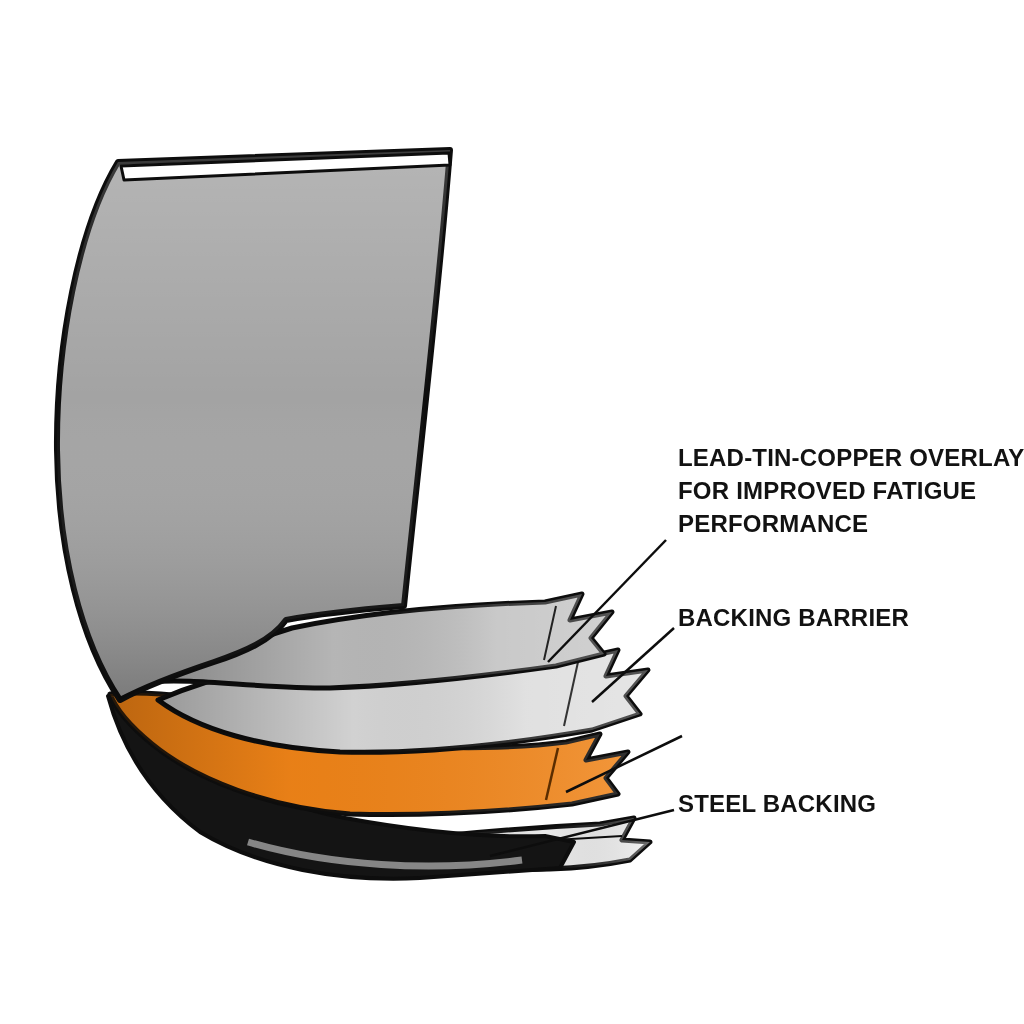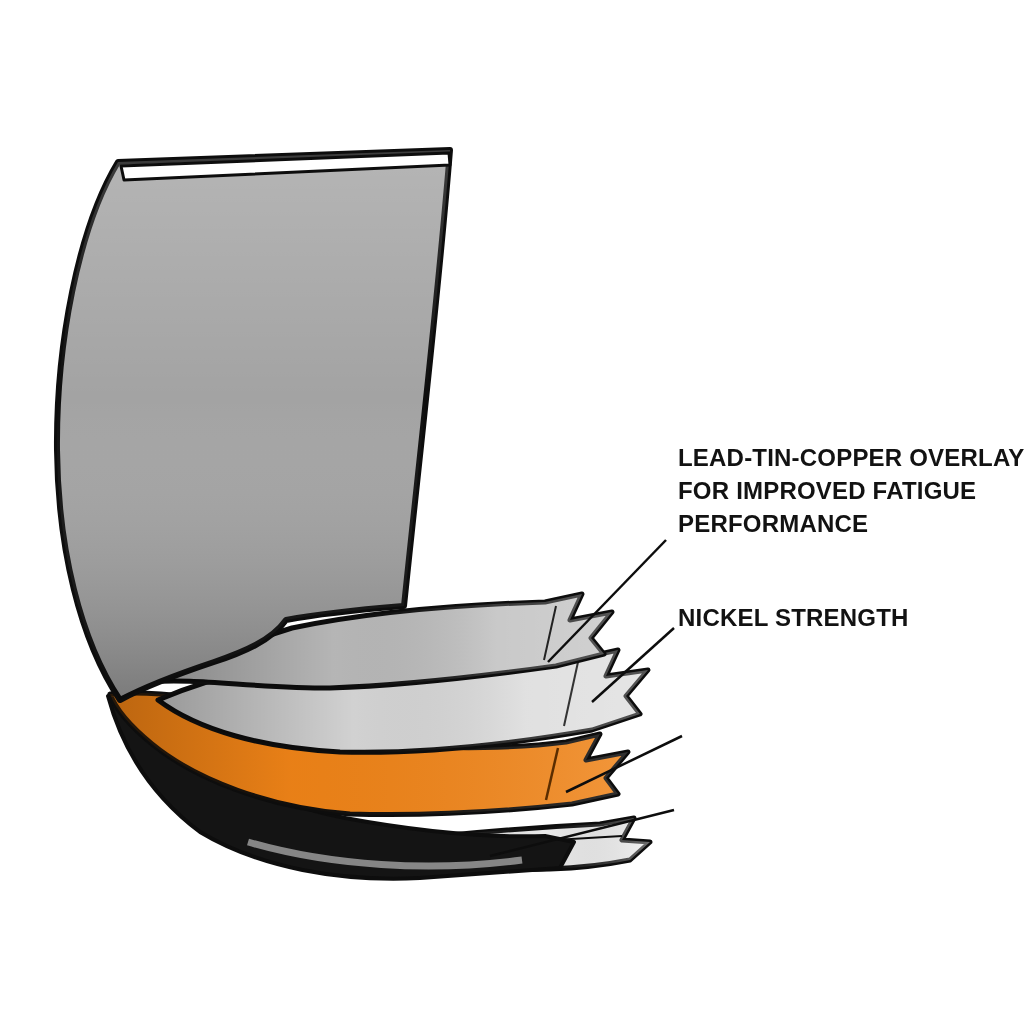--- a/index.html
+++ b/index.html
@@ -102,17 +102,18 @@
     <path d="M 666 540 L 548 662" fill="none" stroke="var(--outline-black)" stroke-width="2.5"></path>
     <path d="M 674 628 L 592 702" fill="none" stroke="var(--outline-black)" stroke-width="2.5"></path>
     <path d="M 682 736 L 566 792" fill="none" stroke="var(--outline-black)" stroke-width="2.5"></path>
     <path d="M 674 810 L 490 856" fill="none" stroke="var(--outline-black)" stroke-width="2.5"></path>
   </svg>
 
   <div class="label label-overlay">LEAD-TIN-COPPER OVERLAY
 FOR IMPROVED FATIGUE
 PERFORMANCE</div>
 
-  <div class="label label-nickel">NICKEL STRENGTH</div>
+  <div class="label label-nickel">BACKING BARRIER</div>
 
 
+  <div class="label label-steel">STEEL BACKING</div>
 
 </div>
 
 </body></html>

